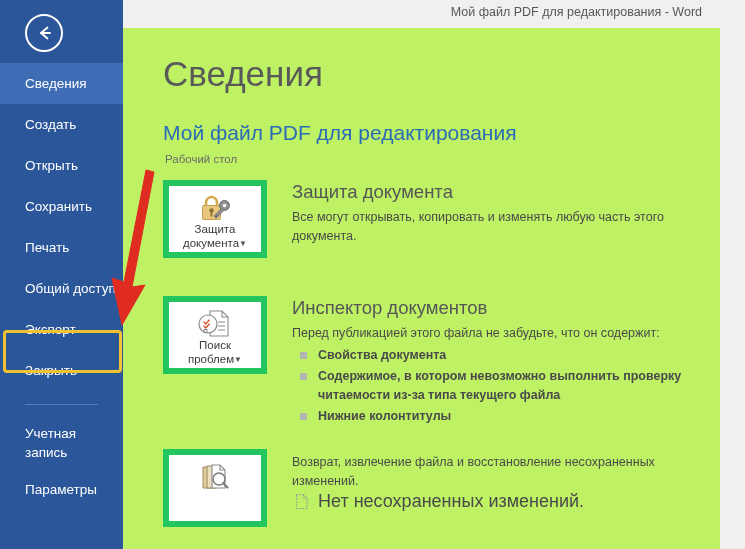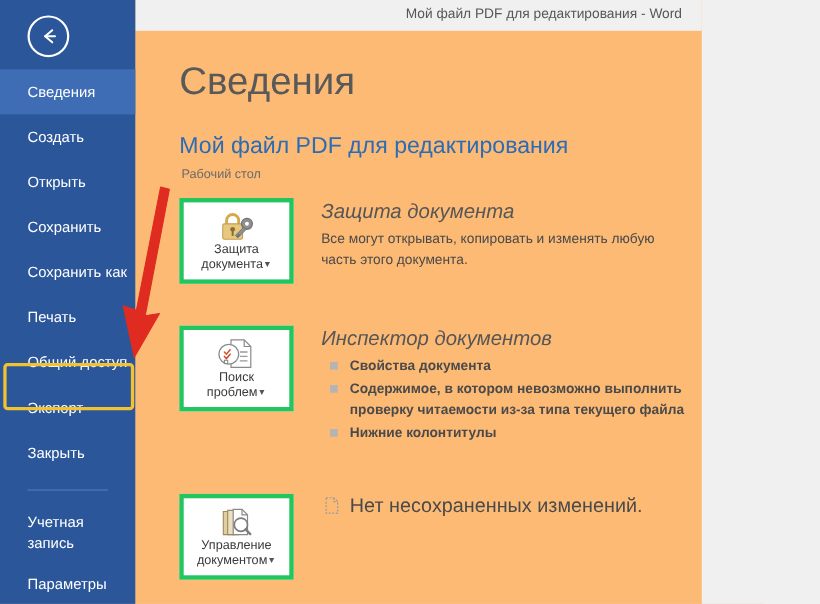--- a/index.html
+++ b/index.html
@@ -9,23 +9,23 @@
   body {
     width: 745px;
     height: 549px;
     overflow: hidden;
     background: #f0f0f0;
     font-family: "Liberation Sans", sans-serif;
     -webkit-font-smoothing: antialiased;
   }
   #app {
     position: relative;
-    width: 638px;
+    width: 720px;
     height: 549px;
-    background: #fdba74;
+    background: #bef264;
   }
 
   
   .titlebar {
     position: absolute;
     top: 0; left: 123px; right: 0;
     height: 28px;
     background: #f0f0f0;
   }
   .titlebar-text {
@@ -151,21 +151,21 @@
     left: 40px;
     right: 14px;
   }
   .big-button {
     position: absolute;
     left: 0;
     top: 0;
     width: 104px;
     height: 78px;
     background: #ffffff;
-    border: 4px solid #22c55e;
+    border: 6px solid #22c55e;
     box-sizing: border-box;
     cursor: pointer;
     text-align: center;
   }
   .big-button .icon-wrap {
     height: 36px;
     padding-top: 7px;
     box-sizing: border-box;
   }
   .big-button .btn-label {
@@ -183,21 +183,20 @@
     position: absolute;
     left: 129px;
     top: 0;
     right: 0;
   }
   .section-title {
     font-size: 18.5px;
     color: #565656;
     font-weight: 400;
     line-height: 24px;
-    font-style: italic;
   }
   .section-desc {
     font-size: 12.5px;
     color: #4a4a4a;
     line-height: 19px;
     margin-top: 4px;
   }
   .bullet-list {
     margin: 3px 0 0 0;
     padding: 0;
@@ -257,23 +256,20 @@
         <span>Сведения</span>
       </div>
       <div class="nav-item">
         <span>Создать</span>
       </div>
       <div class="nav-item">
         <span>Открыть</span>
       </div>
       <div class="nav-item">
         <span>Сохранить</span>
-      </div>
-      <div class="nav-item">
-        <span>Сохранить как</span>
       </div>
       <div class="nav-item">
         <span>Печать</span>
       </div>
       <div class="nav-item">
         <span>Общий доступ</span>
       </div>
       <div class="nav-item">
         <span>Экспорт</span>
       </div>
@@ -344,20 +340,21 @@
             <rect x="11" y="20.5" width="3" height="3" fill="none" stroke="#8a8a8a" stroke-width="1"></rect>
           </svg>
         </div>
         <div class="btn-label">
           <span>Поиск</span><br>
           <span>проблем</span><span class="caret">▼</span>
         </div>
       </div>
       <div class="section-body">
         <div class="section-title">Инспектор документов</div>
+        <div class="section-desc">Перед публикацией этого файла не забудьте, что он содержит:</div>
         <ul class="bullet-list">
           <li>
             <span class="bullet"></span>
             <span>Свойства документа</span>
           </li>
           <li>
             <span class="bullet"></span>
             <span>Содержимое, в котором невозможно выполнить проверку читаемости из-за типа текущего файла</span>
           </li>
           <li>
@@ -373,26 +370,23 @@
         <div class="icon-wrap">
           <svg width="44" height="30" viewBox="0 0 44 30">
             <path d="M10 5 h10 v21 h-10 Z" fill="#e0cda0" stroke="#9b8a5e" stroke-width="1"></path>
             <path d="M14 4 h10 v22 h-10 Z" fill="#ece0c0" stroke="#9b8a5e" stroke-width="1"></path>
             <path d="M19 3 h8 l5 5 v18 h-13 Z" fill="#ffffff" stroke="#8a8a8a" stroke-width="1.1"></path>
             <path d="M27 3 v5 h5" fill="none" stroke="#8a8a8a" stroke-width="1.1"></path>
             <circle cx="26" cy="17" r="6" fill="#ffffff" stroke="#7d7d7d" stroke-width="1.5"></circle>
             <line x1="30.3" y1="21.3" x2="34.5" y2="25.5" stroke="#7d7d7d" stroke-width="2.2" stroke-linecap="round"></line>
           </svg>
         </div>
-        <div class="btn-label">
-          <span>Управление</span><br>
-          <span>документом</span><span class="caret">▼</span>
-        </div>
       </div>
       <div class="section-body">
+        <div class="section-desc">Возврат, извлечение файла и восстановление несохраненных изменений.</div>
         <div class="note-row">
           <span class="note-icon">
             <svg width="16" height="17" viewBox="0 0 16 17">
               <path d="M2.5 1.5 h7 l3.5 3.5 v10.5 h-10.5 Z" fill="none" stroke="#9a9a9a" stroke-width="1.1" stroke-dasharray="1.8 1.4"></path>
               <path d="M9.5 1.5 v3.5 h3.5" fill="none" stroke="#9a9a9a" stroke-width="1.1" stroke-dasharray="1.8 1.4"></path>
             </svg>
           </span>
           <span>Нет несохраненных изменений.</span>
         </div>
       </div>

